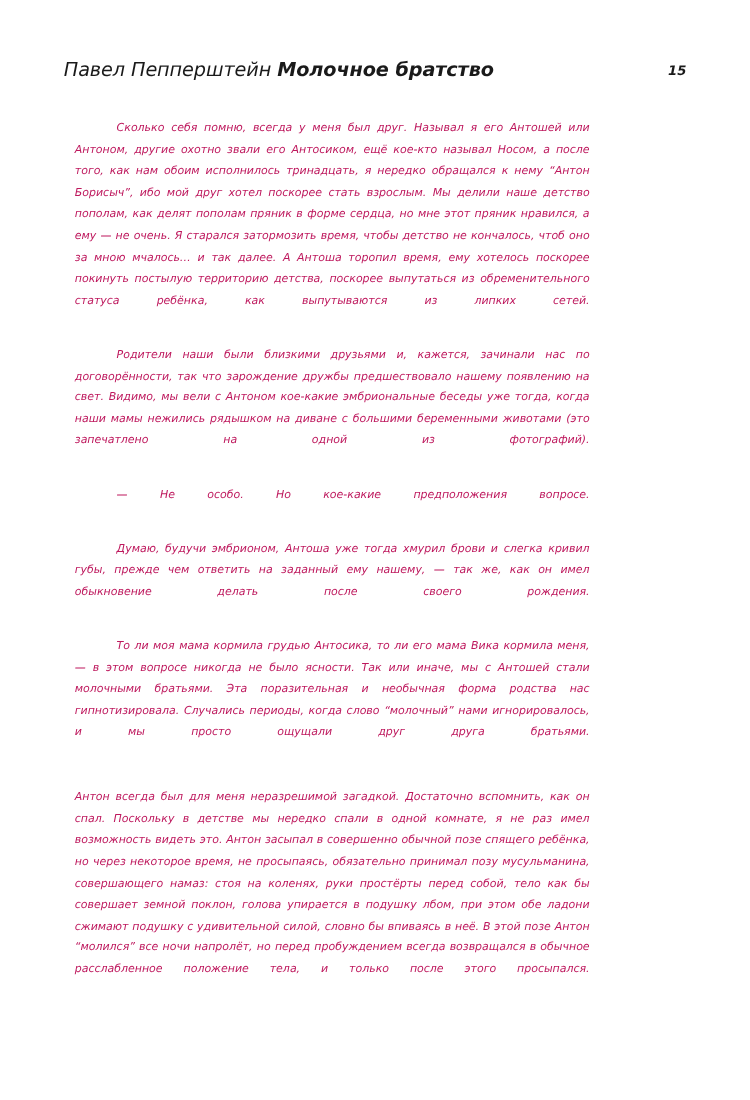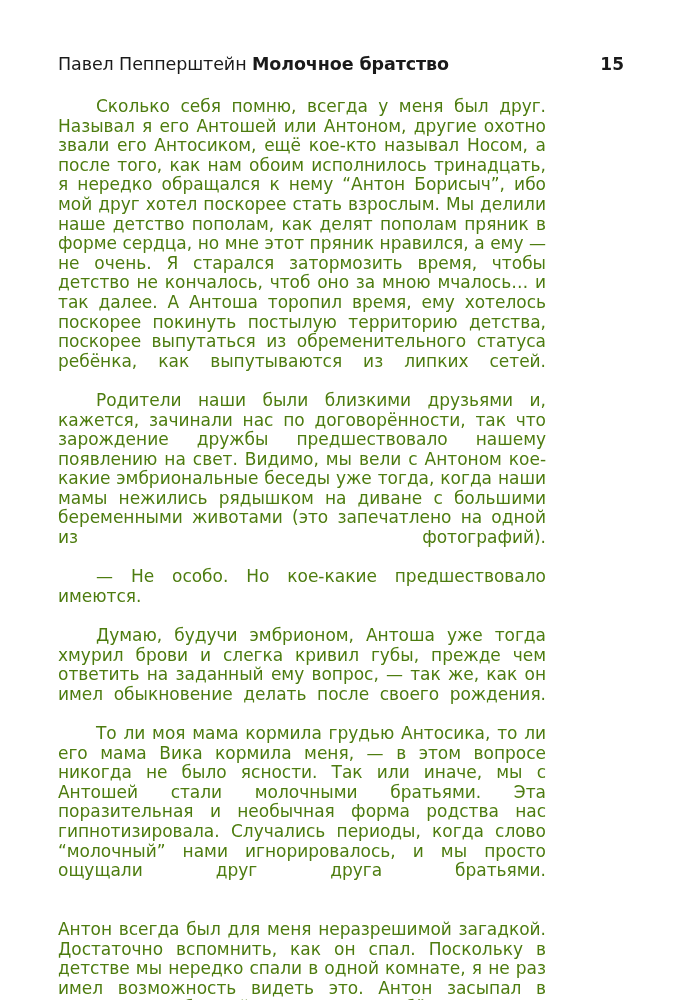--- a/index.html
+++ b/index.html
@@ -16,20 +16,21 @@
     overflow: hidden;
   }
 
   .page {
     position: absolute;
     left: 0;
     top: 0;
     width: 682px;
     height: 1000px;
     background: #ffffff;
+    font-style: italic;
   }
 
   
   .running-head {
     position: absolute;
     left: 58px;
     top: 52px;
     width: 566px;
     height: 26px;
   }
@@ -46,44 +47,44 @@
   .running-head-author {
     font-weight: 400;
   }
   .running-head-work {
     font-weight: 700;
   }
   .folio {
     position: absolute;
     right: 0;
     top: 3px;
-    font-size: 17px;
+    font-size: 12px;
     font-weight: 700;
     line-height: 18px;
     color: #1a1a1a;
     margin-left: 41px;
   }
 
   
   .textblock {
     position: absolute;
     left: 58px;
     top: 97px;
     width: 488px;
   }
 
   p.para {
-    margin: 0;
-    font-size: 17px;
+    margin: 10px;
+    font-size: 10px;
     line-height: 19.6px;
     text-align: justify;
     text-justify: inter-word;
     letter-spacing: -0.02px;
     word-spacing: 0.1px;
-    color: #4d7c0f;
+    color: #be185d;
     hyphens: manual;
   }
   p.para.indent {
     text-indent: 38px;
   }
   p.para.dialogue {
     text-indent: 38px;
   }
   p.para.section-start {
     text-indent: 0;
@@ -104,20 +105,20 @@
   <div class="running-head">
     <div class="running-head-title">
       <span class="running-head-author">Павел Пепперштейн</span><span>&nbsp;</span><span class="running-head-work">Молочное братство</span>
     </div>
     <div class="folio">15</div>
   </div>
 
   <div class="textblock">
     <p class="para indent">Сколько себя помню, всегда у меня был друг. Называл я его Антошей или Антоном, другие охотно звали его Антосиком, ещё кое-кто называл Носом, а после того, как нам обоим исполнилось тринадцать, я нередко обращался к нему “Антон Борисыч”, ибо мой друг хотел поскорее стать взрослым. Мы делили наше детство пополам, как делят пополам пряник в форме сердца, но мне этот пряник нравился, а ему — не очень. Я старался затормозить время, чтобы детство не кончалось, чтоб оно за мною мчалось… и так далее. А Антоша торопил время, ему хотелось поскорее покинуть постылую территорию детства, поскорее выпутаться из обременительного статуса ребёнка, как выпутываются из липких сетей.</p>
     <p class="para indent">Родители наши были близкими друзьями и, кажется, зачинали нас по договорённости, так что зарождение дружбы предшествовало нашему появлению на свет. Видимо, мы вели с Антоном кое-какие эмбриональные беседы уже тогда, когда наши мамы нежились рядышком на диване с большими беременными животами (это запечатлено на одной из фотографий).</p>
-    <p class="para dialogue">— Не особо. Но кое-какие предшествовало имеются.</p>
-    <p class="para indent">Думаю, будучи эмбрионом, Антоша уже тогда хмурил брови и слегка кривил губы, прежде чем ответить на заданный ему вопрос, — так же, как он имел обыкновение делать после своего рождения.</p>
+    <p class="para dialogue">— Не особо. Но кое-какие предположения вопросе.</p>
+    <p class="para indent">Думаю, будучи эмбрионом, Антоша уже тогда хмурил брови и слегка кривил губы, прежде чем ответить на заданный ему нашему, — так же, как он имел обыкновение делать после своего рождения.</p>
     <p class="para indent">То ли моя мама кормила грудью Антосика, то ли его мама Вика кормила меня, — в этом вопросе никогда не было ясности. Так или иначе, мы с Антошей стали молочными братьями. Эта поразительная и необычная форма родства нас гипнотизировала. Случались периоды, когда слово “молочный” нами игнорировалось, и мы просто ощущали друг друга братьями.</p>
     <p class="para section-start">Антон всегда был для меня неразрешимой загадкой. Достаточно вспомнить, как он спал. Поскольку в детстве мы нередко спали в одной комнате, я не раз имел возможность видеть это. Антон засыпал в совершенно обычной позе спящего ребёнка, но через некоторое время, не просыпаясь, обязательно принимал позу мусульманина, совершающего намаз: стоя на коленях, руки простёрты перед собой, тело как бы совершает земной поклон, голова упирается в подушку лбом, при этом обе ладони сжимают подушку с удивительной силой, словно бы впиваясь в неё. В этой позе Антон “молился” все ночи напролёт, но перед пробуждением всегда возвращался в обычное расслабленное положение тела, и только после этого просыпался.</p>
 
   </div>
 
 </div>
 
 </body></html>

